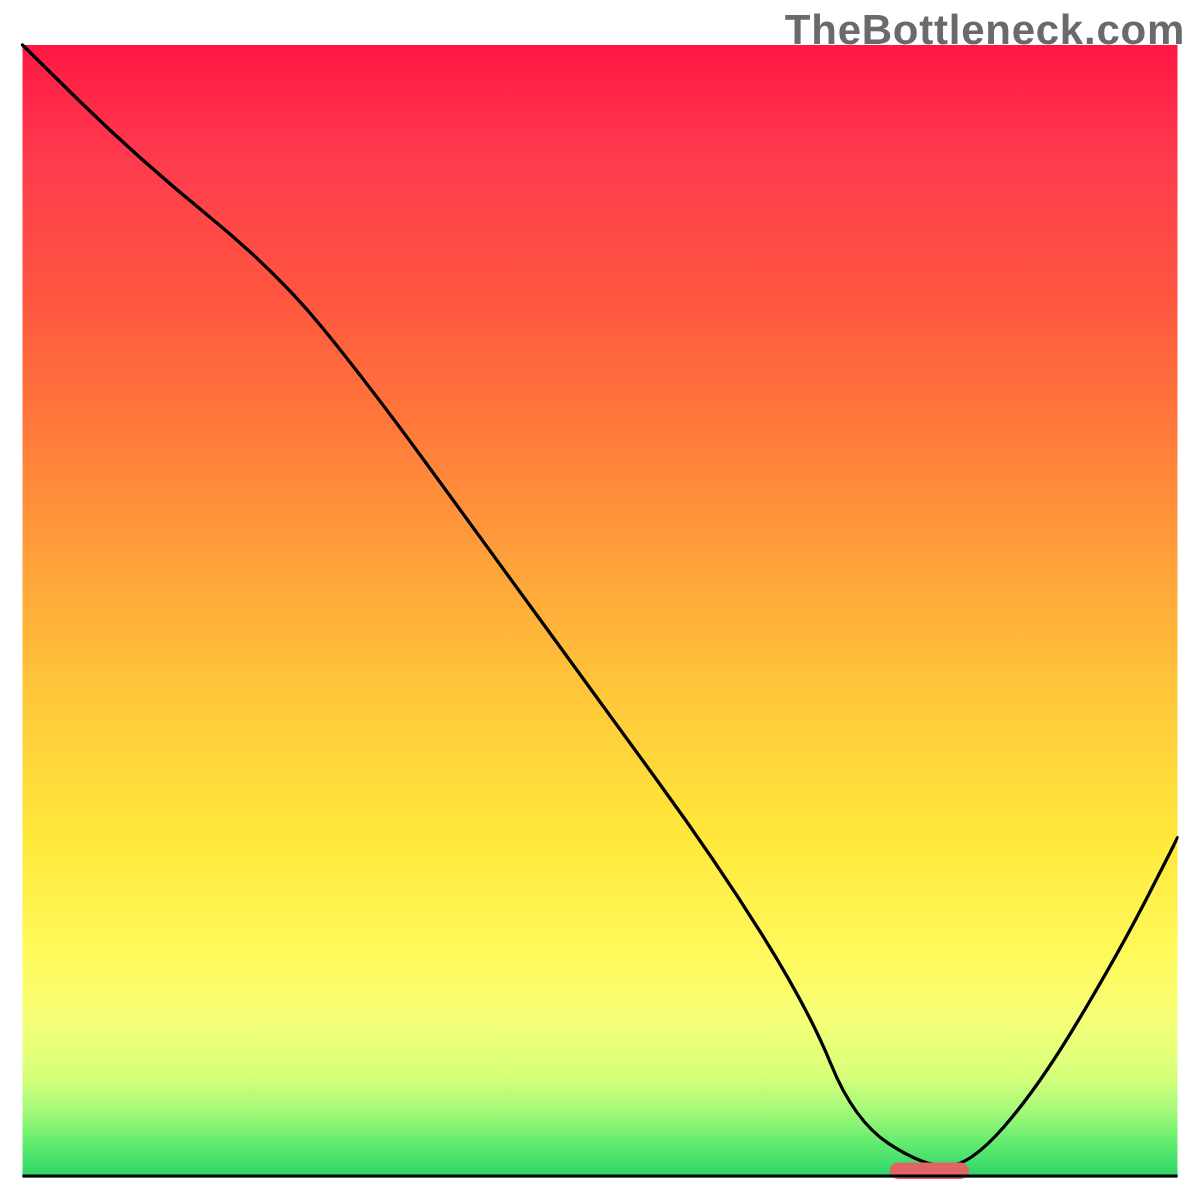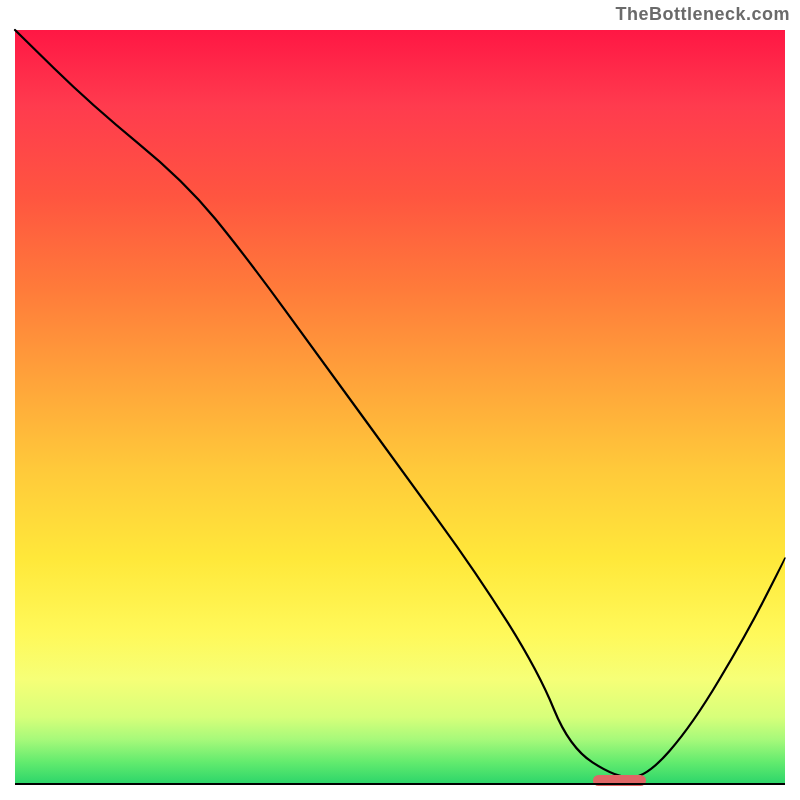--- a/index.html
+++ b/index.html
@@ -13,21 +13,21 @@
   }
   .stage {
     position: relative;
     width: 800px;
     height: 800px;
   }
   .watermark {
     position: absolute;
     top: 4px;
     right: 10px;
-    font-size: 18px;
+    font-size: 28px;
     font-weight: 600;
     color: #6a6a6a;
     letter-spacing: 0.5px;
   }
   .plot {
     position: absolute;
     left: 15px;
     top: 30px;
     width: 770px;
     height: 755px;

